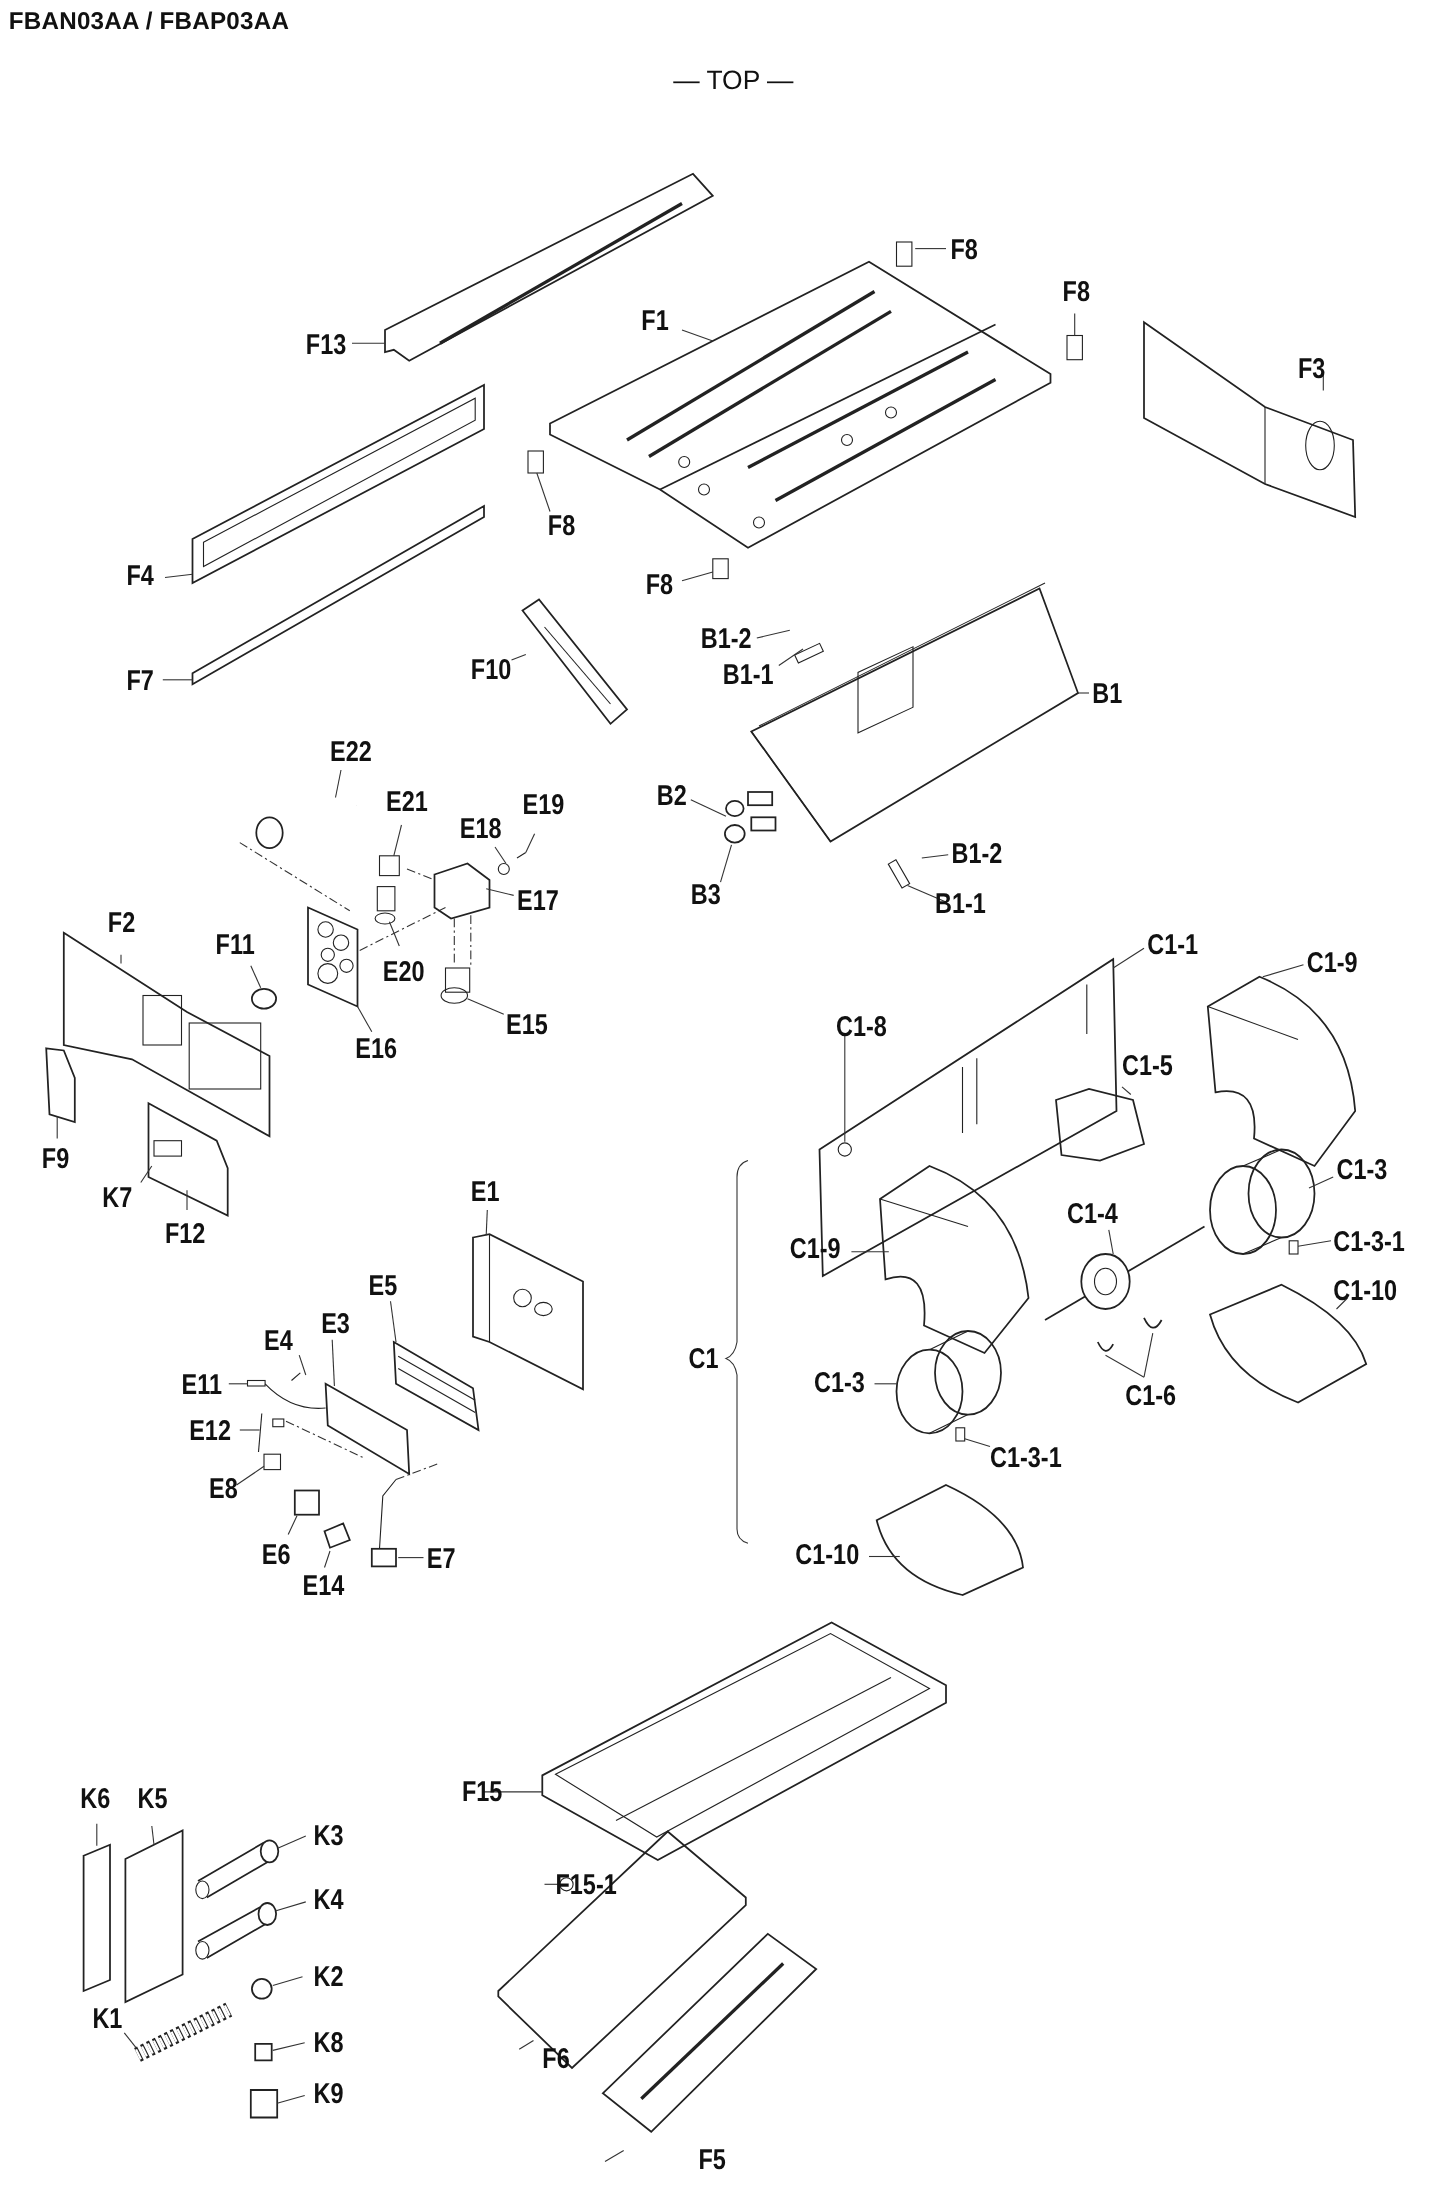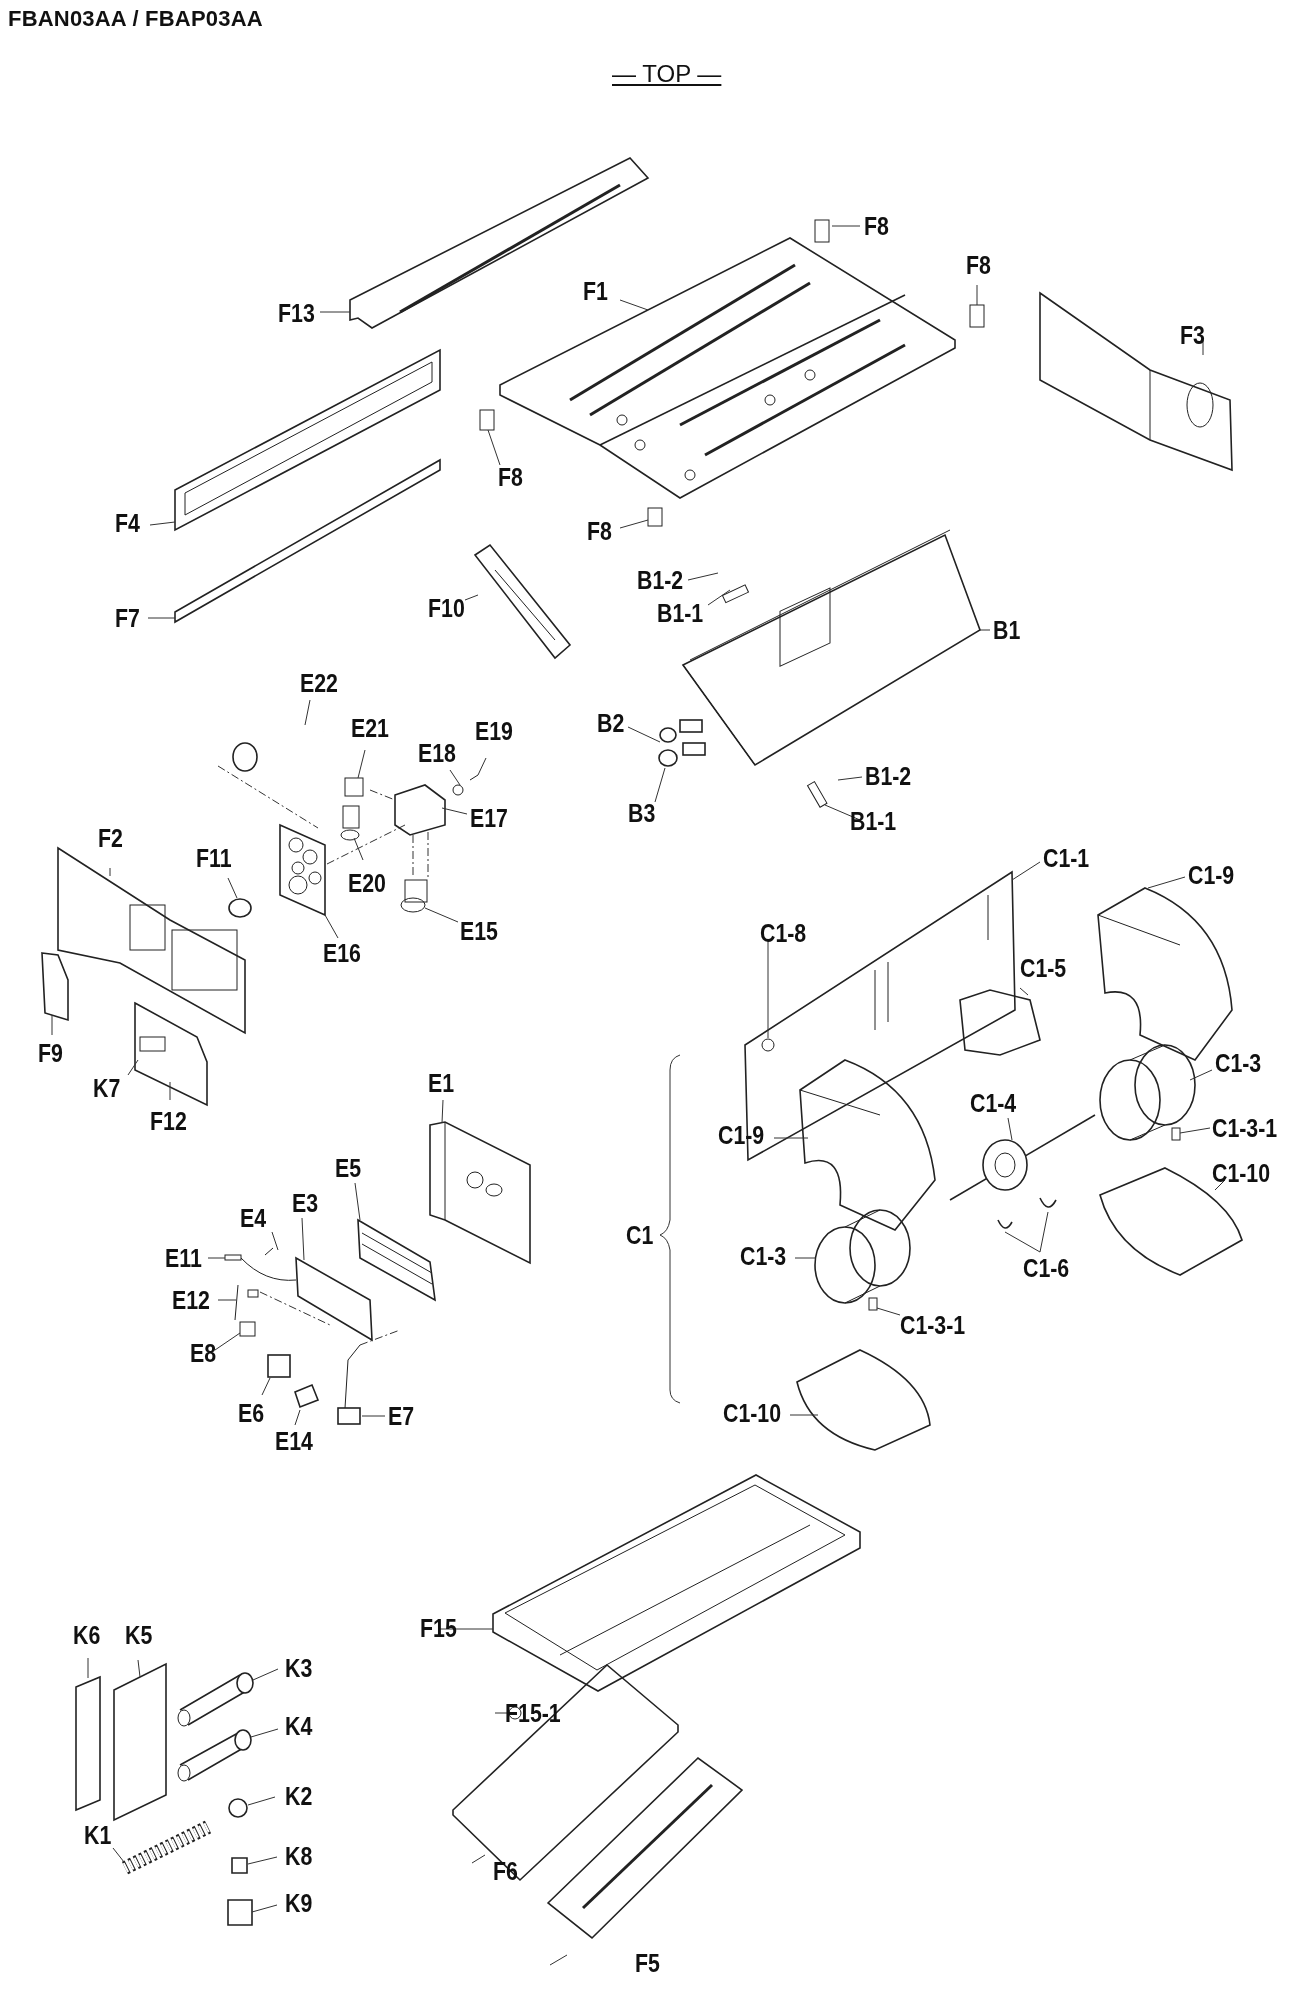--- a/index.html
+++ b/index.html
@@ -1,18 +1,18 @@
 <!DOCTYPE html>
 <html><head>
 <meta charset="utf-8">
 <style>
   html,body{margin:0;padding:0;background:#fff;}
   body{width:1303px;height:2000px;position:relative;overflow:hidden;font-family:"Liberation Sans","DejaVu Sans",sans-serif;color:#111;}
   .title{position:absolute;left:8px;top:6px;font-size:22px;font-weight:bold;letter-spacing:0.2px;}
-  .subtitle{position:absolute;left:612px;top:60px;font-size:24px;text-decoration:underline;}
+  .subtitle{position:absolute;left:612px;top:60px;font-size:24px;}
   svg.parts{position:absolute;left:0;top:0;}
   .lbl{position:absolute;font-family:"Liberation Sans",sans-serif;font-weight:bold;font-size:26px;transform:scaleX(0.82);transform-origin:left top;white-space:nowrap;line-height:1;}
   .p{fill:none;stroke:#222;stroke-width:1.6;}
   .pt{fill:none;stroke:#222;stroke-width:1;}
   .slot{fill:none;stroke:#222;stroke-width:3;}
   .lead{fill:none;stroke:#333;stroke-width:1;}
   .dash{fill:none;stroke:#333;stroke-width:1;stroke-dasharray:8 3 2 3;}
   .fillw{fill:#fff;stroke:#222;stroke-width:1.6;}
 </style>
 </head>

